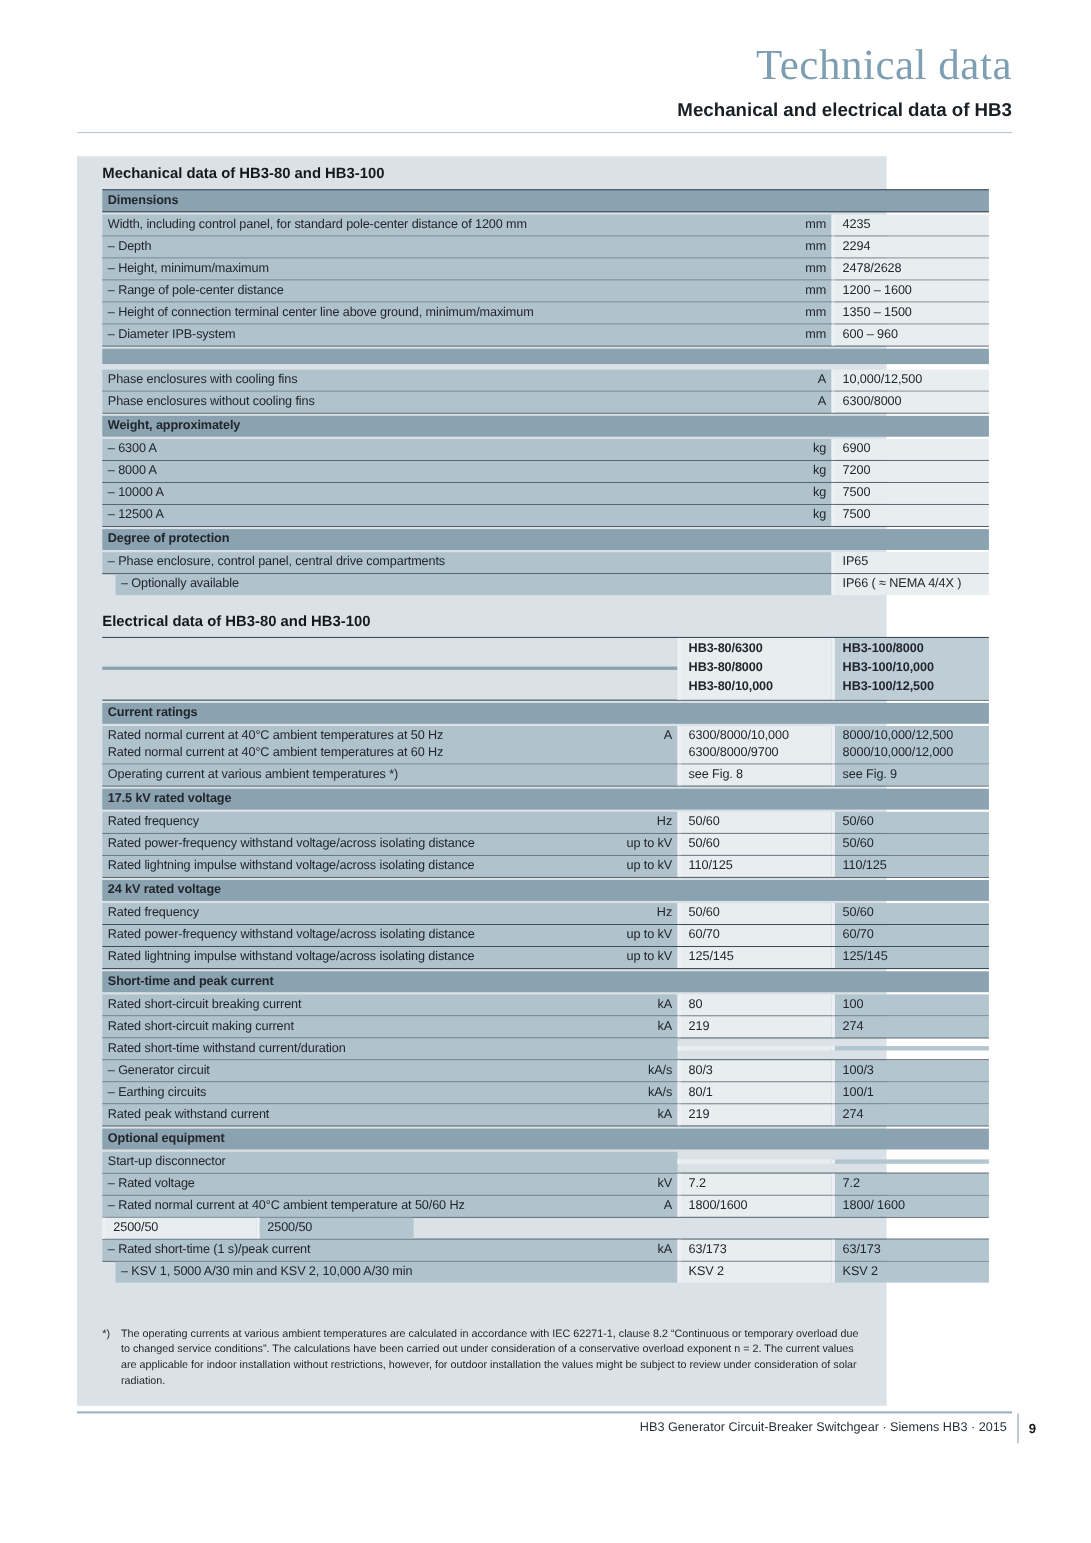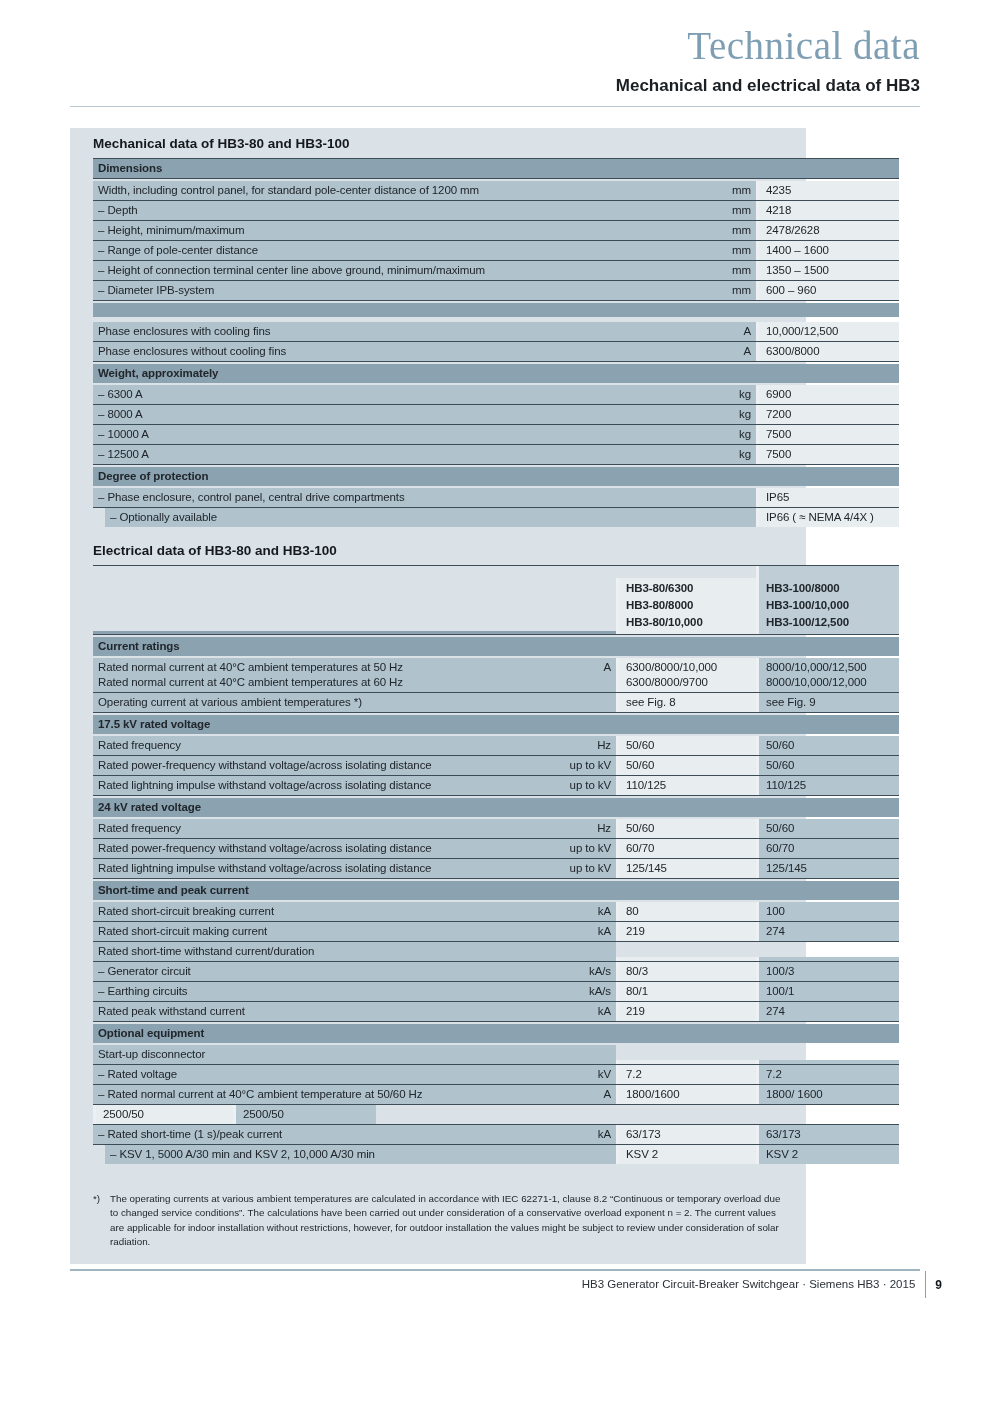--- a/index.html
+++ b/index.html
@@ -18,55 +18,55 @@
   html,body{background:#ffffff;}
   body{
     width:992px;height:1403px;position:relative;
     font-family:"Liberation Sans","DejaVu Sans",sans-serif;
     color:var(--ink);
   }
   .page-head{width:850px;margin:0 auto 0 70px;}
   .doc-title{
     font-family:"Liberation Serif","DejaVu Serif",serif;
     font-size:39px;line-height:1.05;color:var(--titleblue);
-    text-align:right;padding-top:26px;letter-spacing:.5px;
+    text-align:right;padding-top:40px;letter-spacing:.5px;
   }
   .doc-subtitle{
     font-size:17px;font-weight:bold;color:#1a1f24;
     text-align:right;margin-top:9px;
   }
   .head-rule{height:1px;background:#b9c7d1;margin-top:10px;}
   .content-box{
     width:736px;margin:21px auto 0 70px;height:1136px;
     background:var(--boxbg);
     padding:8px 21px 12px 23px;
     display:flex;flex-direction:column;
   }
   .sec-heading{font-size:13.5px;font-weight:bold;color:#15191d;margin:0 0 7px 0;}
   .sec-heading.second{margin-top:16px;}
   .ttable{width:806px;}
-  .trow{display:flex;align-items:flex-end;min-height:18px;border-bottom:1px solid var(--line);font-size:11.5px;line-height:15px;letter-spacing:-.1px;}
+  .trow{display:flex;align-items:center;min-height:18px;border-bottom:1px solid var(--line);font-size:11.5px;line-height:15px;letter-spacing:-.1px;}
   .trow:last-child{border-bottom:none;padding-left:12px;}
   .trow .lab{flex:1;background:var(--cellmed);display:flex;justify-content:space-between;align-items:flex-start;padding:1px 0 2px 5px;}
   .lbl{white-space:pre-line;padding-top:1px;}
   .unit{flex:none;text-align:right;padding:1px 5px 0 8px;white-space:nowrap;}
   .val,.c1,.c2{flex:none;border-left:3px solid var(--gapcol);padding:2px 0 2px 7px;white-space:pre-line;}
   .mech .val{width:143px;background:var(--celllight);}
   .elec .c1{width:140px;background:var(--celllight);}
   .elec .c2{width:143px;background:var(--cell2);}
   .trow.section{background:var(--sect);font-weight:bold;margin:2px 0;border-bottom:none;}
   .trow.section .lab{background:transparent;}
   .trow.section-empty{background:var(--sect);margin:2px 0 5px 0;border-bottom:none;min-height:14px;}
   .trow.section-empty .lab{background:transparent;}
   .ttable > div:first-of-type{border-top:1px solid var(--line);margin-top:0;}
   .ttable > div:first-of-type.section{border-bottom:1px solid var(--line);}
   .trow.colhead{font-weight:bold;border-top:1px solid var(--line);}
   .trow.colhead .lab{background:var(--sect);}
   .trow.colhead .c1{background:var(--celllight);line-height:17px;padding-top:2px;padding-bottom:3px;}
-  .trow.colhead .c2{background:var(--colhead2);line-height:17px;padding-top:14px;padding-bottom:3px;}
+  .trow.colhead .c2{background:var(--colhead2);line-height:17px;padding-top:2px;padding-bottom:3px;}
   .footnote{margin-top:auto;display:flex;font-size:9.8px;line-height:14.5px;color:#1d2226;padding-bottom:2px;}
   .footnote .marker{flex:none;width:17px;}
   .footnote .fn-text{flex:1;}
   .footer-rule{width:850px;margin:5px auto 0 70px;height:2px;background:#9fb6c2;}
   .page-footer{
     width:872px;margin:0 auto 0 70px;display:flex;justify-content:flex-end;align-items:flex-start;
   }
   .footer-text{font-size:11.5px;color:#2b3137;padding-top:7px;}
   .footer-divider{width:1px;height:27px;background:#8aa0ad;margin:0 9px 0 10px;}
   .page-number{font-size:12px;font-weight:bold;color:#15191d;padding-top:7px;}
@@ -100,37 +100,37 @@
           <span class="unit">mm</span>
         </div>
         <div class="val">4235</div>
       </div>
 
       <div class="trow row">
         <div class="lab">
           <span class="lbl">– Depth</span>
           <span class="unit">mm</span>
         </div>
-        <div class="val">4218</div>
+        <div class="val">2294</div>
       </div>
 
       <div class="trow row">
         <div class="lab">
           <span class="lbl">– Height, minimum/maximum</span>
           <span class="unit">mm</span>
         </div>
         <div class="val">2478/2628</div>
       </div>
 
       <div class="trow row">
         <div class="lab">
           <span class="lbl">– Range of pole-center distance</span>
           <span class="unit">mm</span>
         </div>
-        <div class="val">1400 – 1600</div>
+        <div class="val">1200 – 1600</div>
       </div>
 
       <div class="trow row">
         <div class="lab">
           <span class="lbl">– Height of connection terminal center line above ground, minimum/maximum</span>
           <span class="unit">mm</span>
         </div>
         <div class="val">1350 – 1500</div>
       </div>
 

